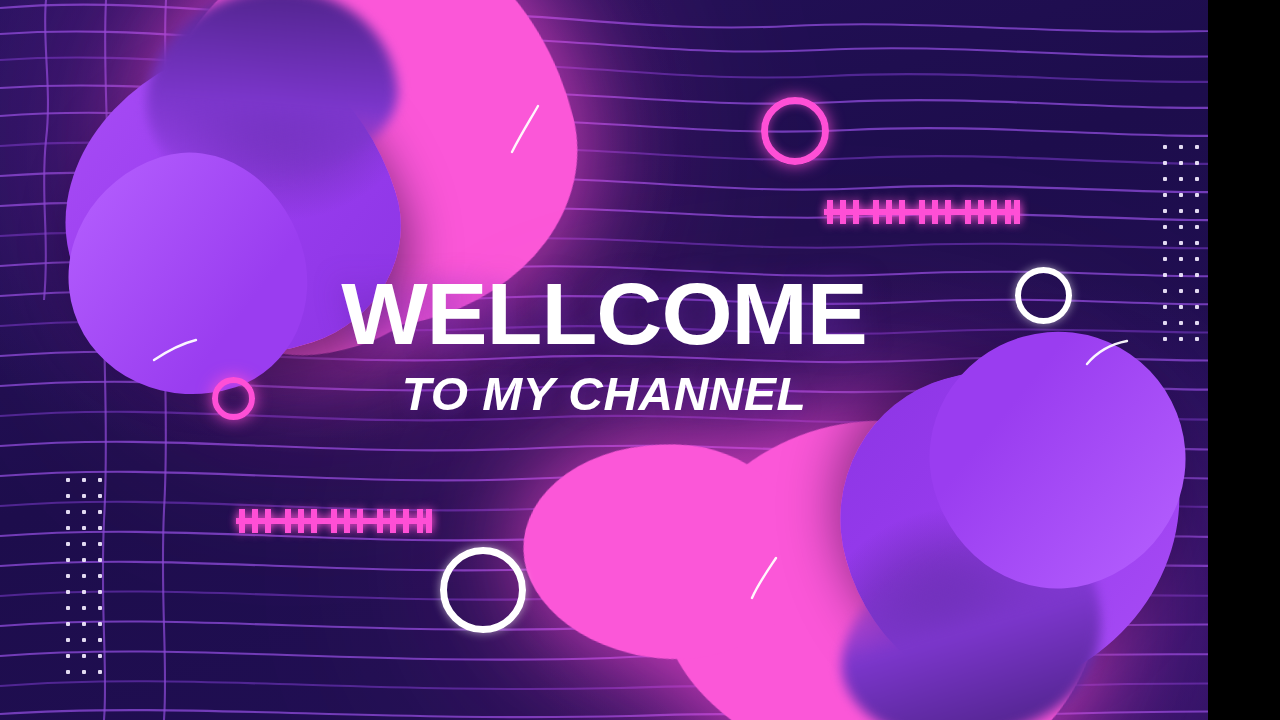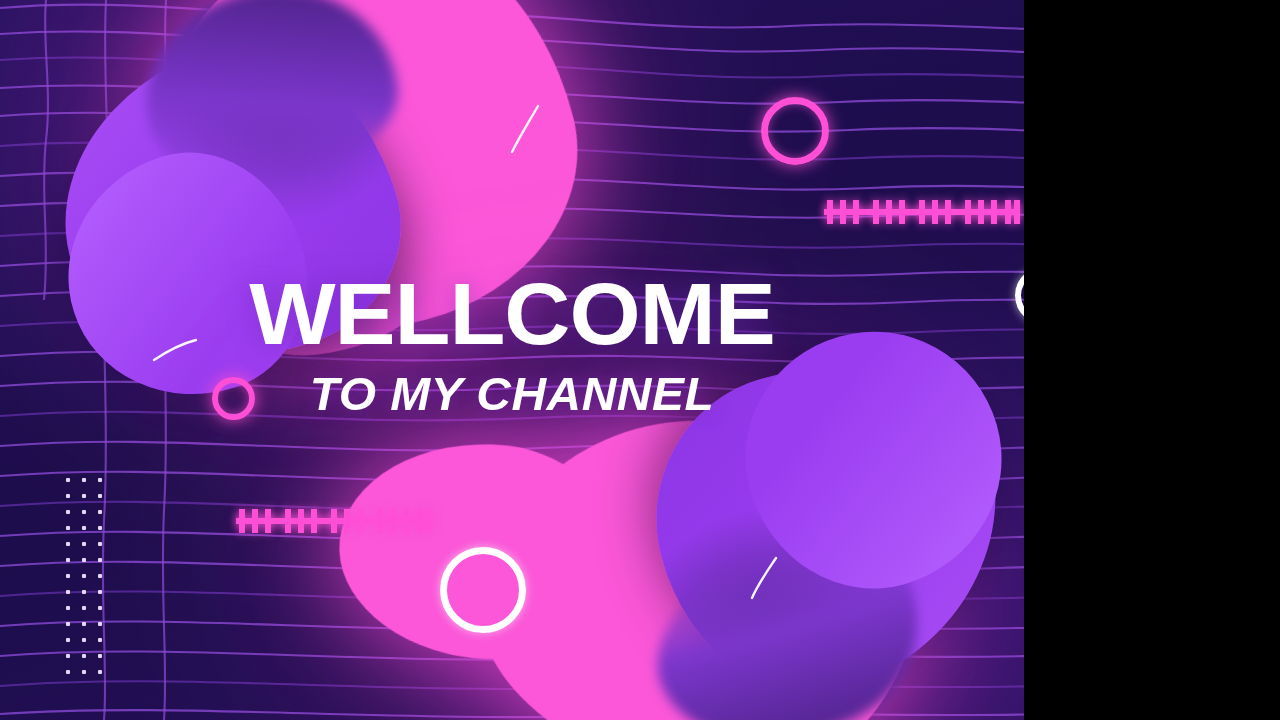--- a/index.html
+++ b/index.html
@@ -2,21 +2,21 @@
 <html><head>
 <meta charset="utf-8">
 <style>
   html, body {
     margin: 0;
     padding: 0;
     background: #000;
   }
   #stage {
     position: relative;
-    width: 1024px;
+    width: 1208px;
     height: 720px;
     overflow: hidden;
     background: #1d0c4e;
     font-family: "Liberation Sans", sans-serif;
   }
 
   
   .bg-base {
     position: absolute;
     inset: 0;

